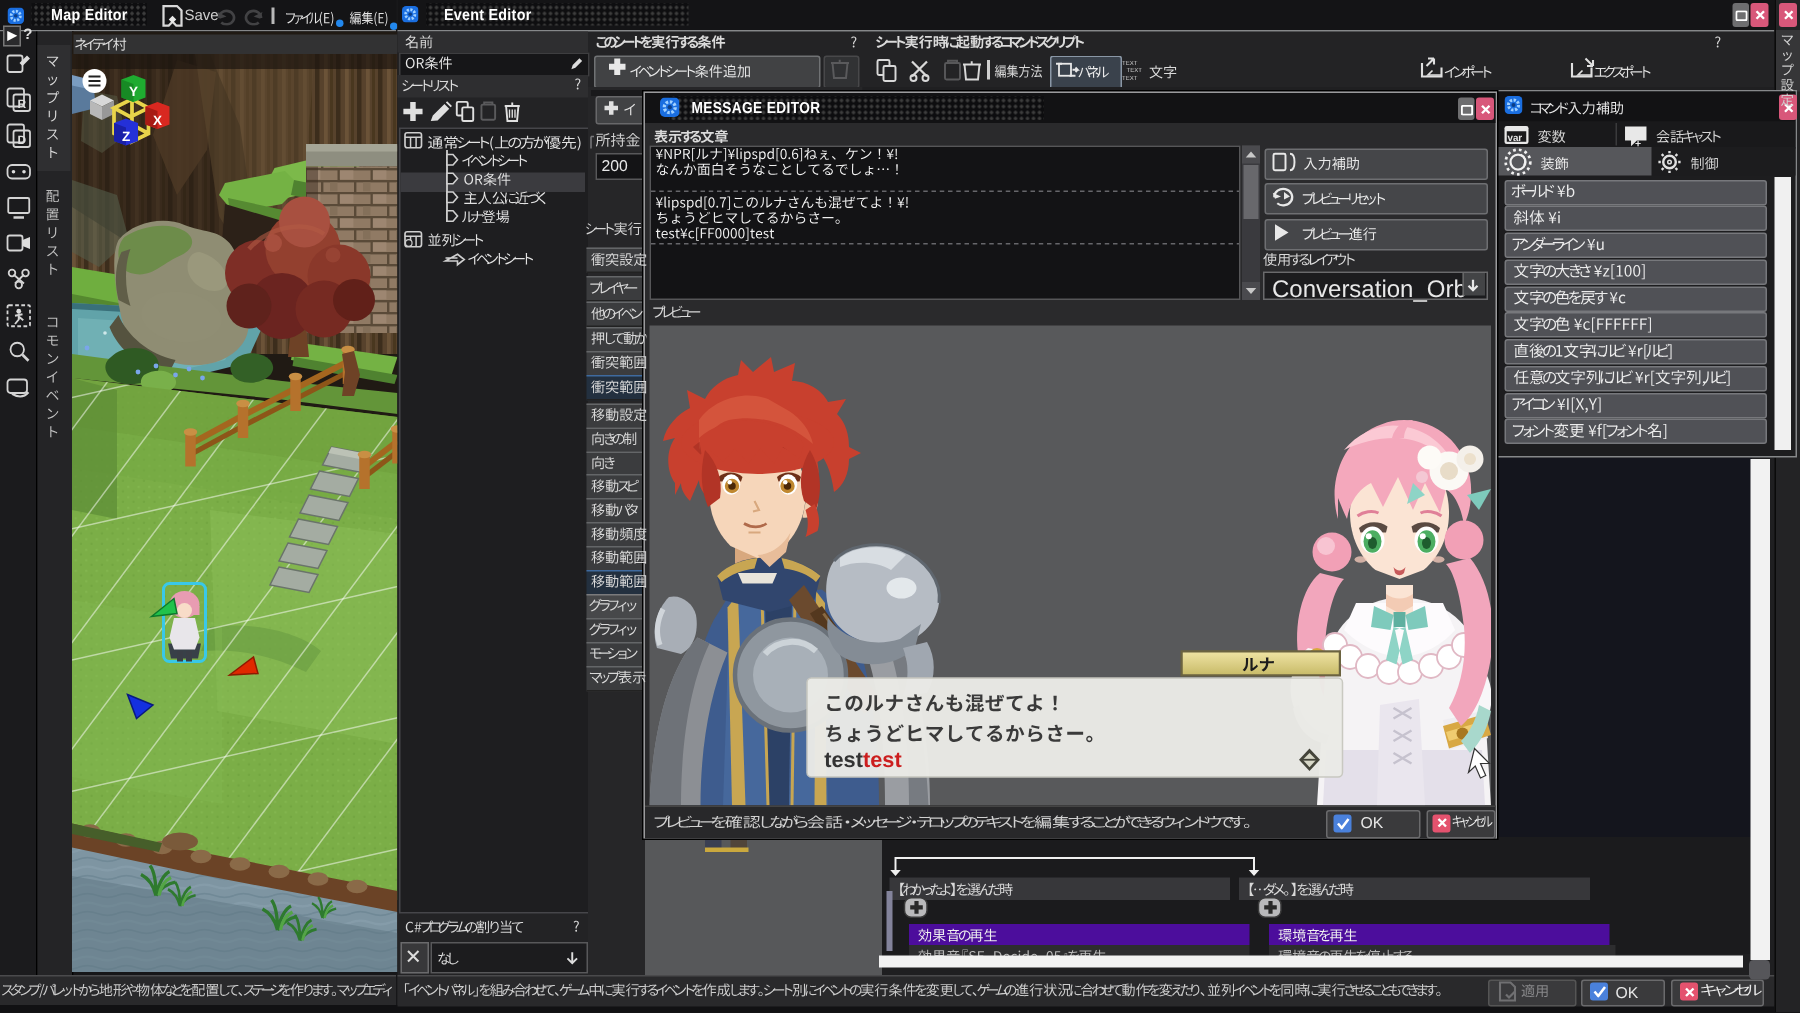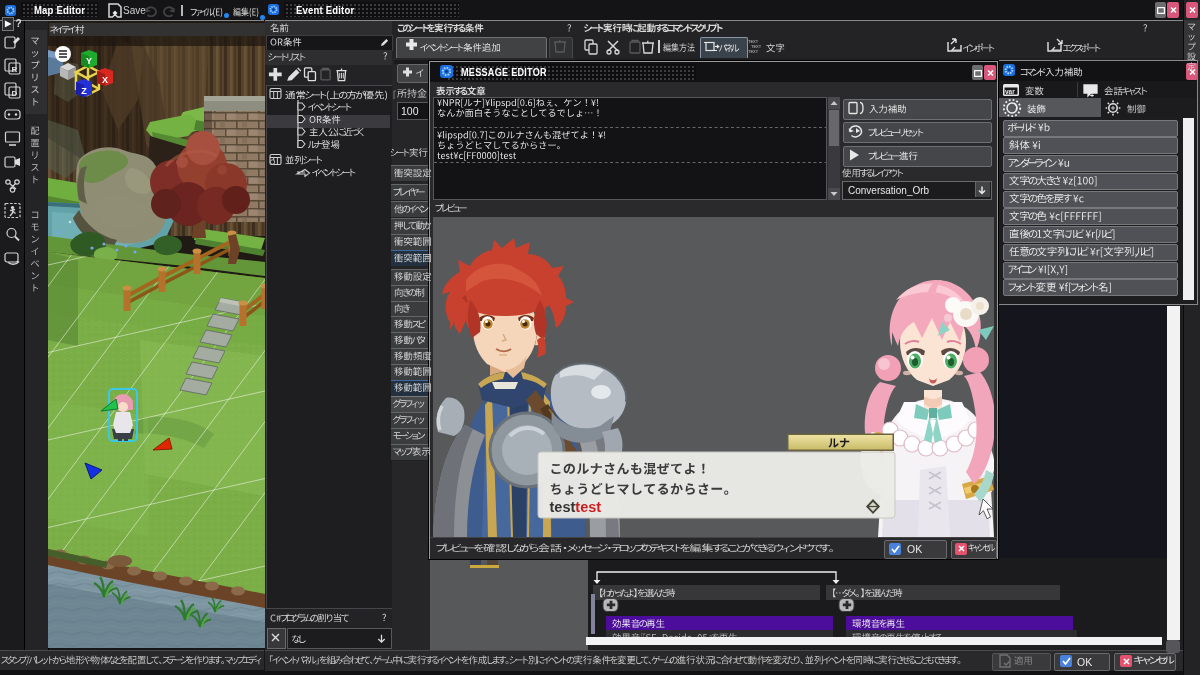--- a/index.html
+++ b/index.html
@@ -378,21 +378,21 @@
     <div class="abs" style="left:287px;top:628px;width:103px;height:19px;background:#1c1c1e;border:1px solid #58585a"></div>
     <svg class="abs" style="left:376px;top:633px" width="11" height="11" viewBox="0 0 12 12">
       <path d="M6 10L6 2M2.5 6.5L6 10l3.5-3.5" fill="none" stroke="#ddd" stroke-width="1.4"></path>
     </svg>
     <div class="abs" style="left:396px;top:37px;width:149px;height:20px;background:#414244;border:1px solid #707274;border-radius:2px"></div>
     <div class="abs" style="left:549px;top:37px;width:22px;height:20px;background:#313234;border:1px solid #48484a;border-radius:2px"></div>
     <div class="abs" style="left:392px;top:58px;width:183px;height:592px;background:#262628"></div>
     <div class="abs" style="left:394px;top:60px;width:178px;height:4px;background:#1a1a1c"></div>
     <div class="abs" style="left:397px;top:64px;width:33px;height:17px;background:#414244;border:1px solid #68686a;border-radius:2px"></div>
     <div class="abs" style="left:397px;top:102px;width:31px;height:16px;background:#141416;border:1px solid #58585a"></div>
-    <div class="abs" style="left:401px;top:104.5px;font-size:10.5px;color:#e8e8e8">100</div>
+    <div class="abs" style="left:401px;top:104.5px;font-size:10.5px;color:#e8e8e8">200</div>
     <div class="abs" style="left:391px;top:165px;width:40px;height:15px;background:#3b3c3e;border-top:1px solid #646668;border-bottom:1px solid #222"></div>
     <div class="abs" style="left:391px;top:184px;width:40px;height:15px;background:#3b3c3e;border-top:1px solid #646668;border-bottom:1px solid #222"></div>
     <div class="abs" style="left:391px;top:201px;width:40px;height:15px;background:#3b3c3e;border-top:1px solid #646668;border-bottom:1px solid #222"></div>
     <div class="abs" style="left:391px;top:217.5px;width:40px;height:15px;background:#3b3c3e;border-top:1px solid #646668;border-bottom:1px solid #222"></div>
     <div class="abs" style="left:391px;top:233.5px;width:40px;height:15px;background:#3b3c3e;border-top:1px solid #646668;border-bottom:1px solid #222"></div>
     <div class="abs" style="left:391px;top:250px;width:40px;height:15px;background:#23303f;border-top:1px solid #3f6a9e;border-bottom:1px solid #222"></div>
     <div class="abs" style="left:391px;top:268.5px;width:40px;height:15px;background:#3b3c3e;border-top:1px solid #646668;border-bottom:1px solid #222"></div>
     <div class="abs" style="left:391px;top:284.5px;width:40px;height:15px;background:#3b3c3e;border-top:1px solid #646668;border-bottom:1px solid #222"></div>
     <div class="abs" style="left:391px;top:300.5px;width:40px;height:15px;background:#3b3c3e;border-top:1px solid #646668;border-bottom:1px solid #222"></div>
     <div class="abs" style="left:391px;top:316px;width:40px;height:15px;background:#3b3c3e;border-top:1px solid #646668;border-bottom:1px solid #222"></div>
@@ -490,21 +490,21 @@
     </svg>
     <div class="abs" style="left:433px;top:97px;width:394px;height:103px;background:#131315;border:1px solid #565658;box-sizing:border-box"></div>
     <div class="abs" style="left:828px;top:97px;width:12px;height:103px;background:#3a3a3e"></div>
     <div class="abs" style="left:828px;top:97px;width:12px;height:12px;background:#4a4a4e"></div>
     <div class="abs" style="left:828px;top:188px;width:12px;height:12px;background:#4a4a4e"></div>
     <div class="abs" style="left:829px;top:110px;width:10px;height:36px;background:#68686c"></div>
     <div class="abs" style="left:843px;top:98.5px;width:147px;height:19px;background:#454649;border:1px solid #6e6f72;border-radius:2px"></div>
     <div class="abs" style="left:843px;top:122px;width:147px;height:19px;background:#454649;border:1px solid #6e6f72;border-radius:2px"></div>
     <div class="abs" style="left:843px;top:145.5px;width:147px;height:19px;background:#454649;border:1px solid #6e6f72;border-radius:2px"></div>
     <div class="abs" style="left:842px;top:181px;width:148px;height:17px;background:#1c1c1e;border:1px solid #6a6a6c"></div>
-    <div class="abs" style="left:848px;top:185px;font-size:10px;color:#e8e8e8">Conversation_Orb</div>
+    <div class="abs" style="left:848px;top:185px;font-size:16px;color:#e8e8e8">Conversation_Orb</div>
     <div class="abs" style="left:975px;top:182px;width:14px;height:15px;background:#434446;border-left:1px solid #666"></div>
     <div class="abs" style="left:433px;top:217px;width:561px;height:320px;background:#58595b" id="preview"></div>
     <svg class="abs" style="left:433px;top:217px" width="561" height="320" viewBox="433 217 561 320">
       <defs>
         <linearGradient id="taggrad" x1="0" y1="0" x2="0" y2="1">
           <stop offset="0" stop-color="#eee2a2"></stop>
           <stop offset="1" stop-color="#c9bc6a"></stop>
         </linearGradient>
       </defs>
       <g>

